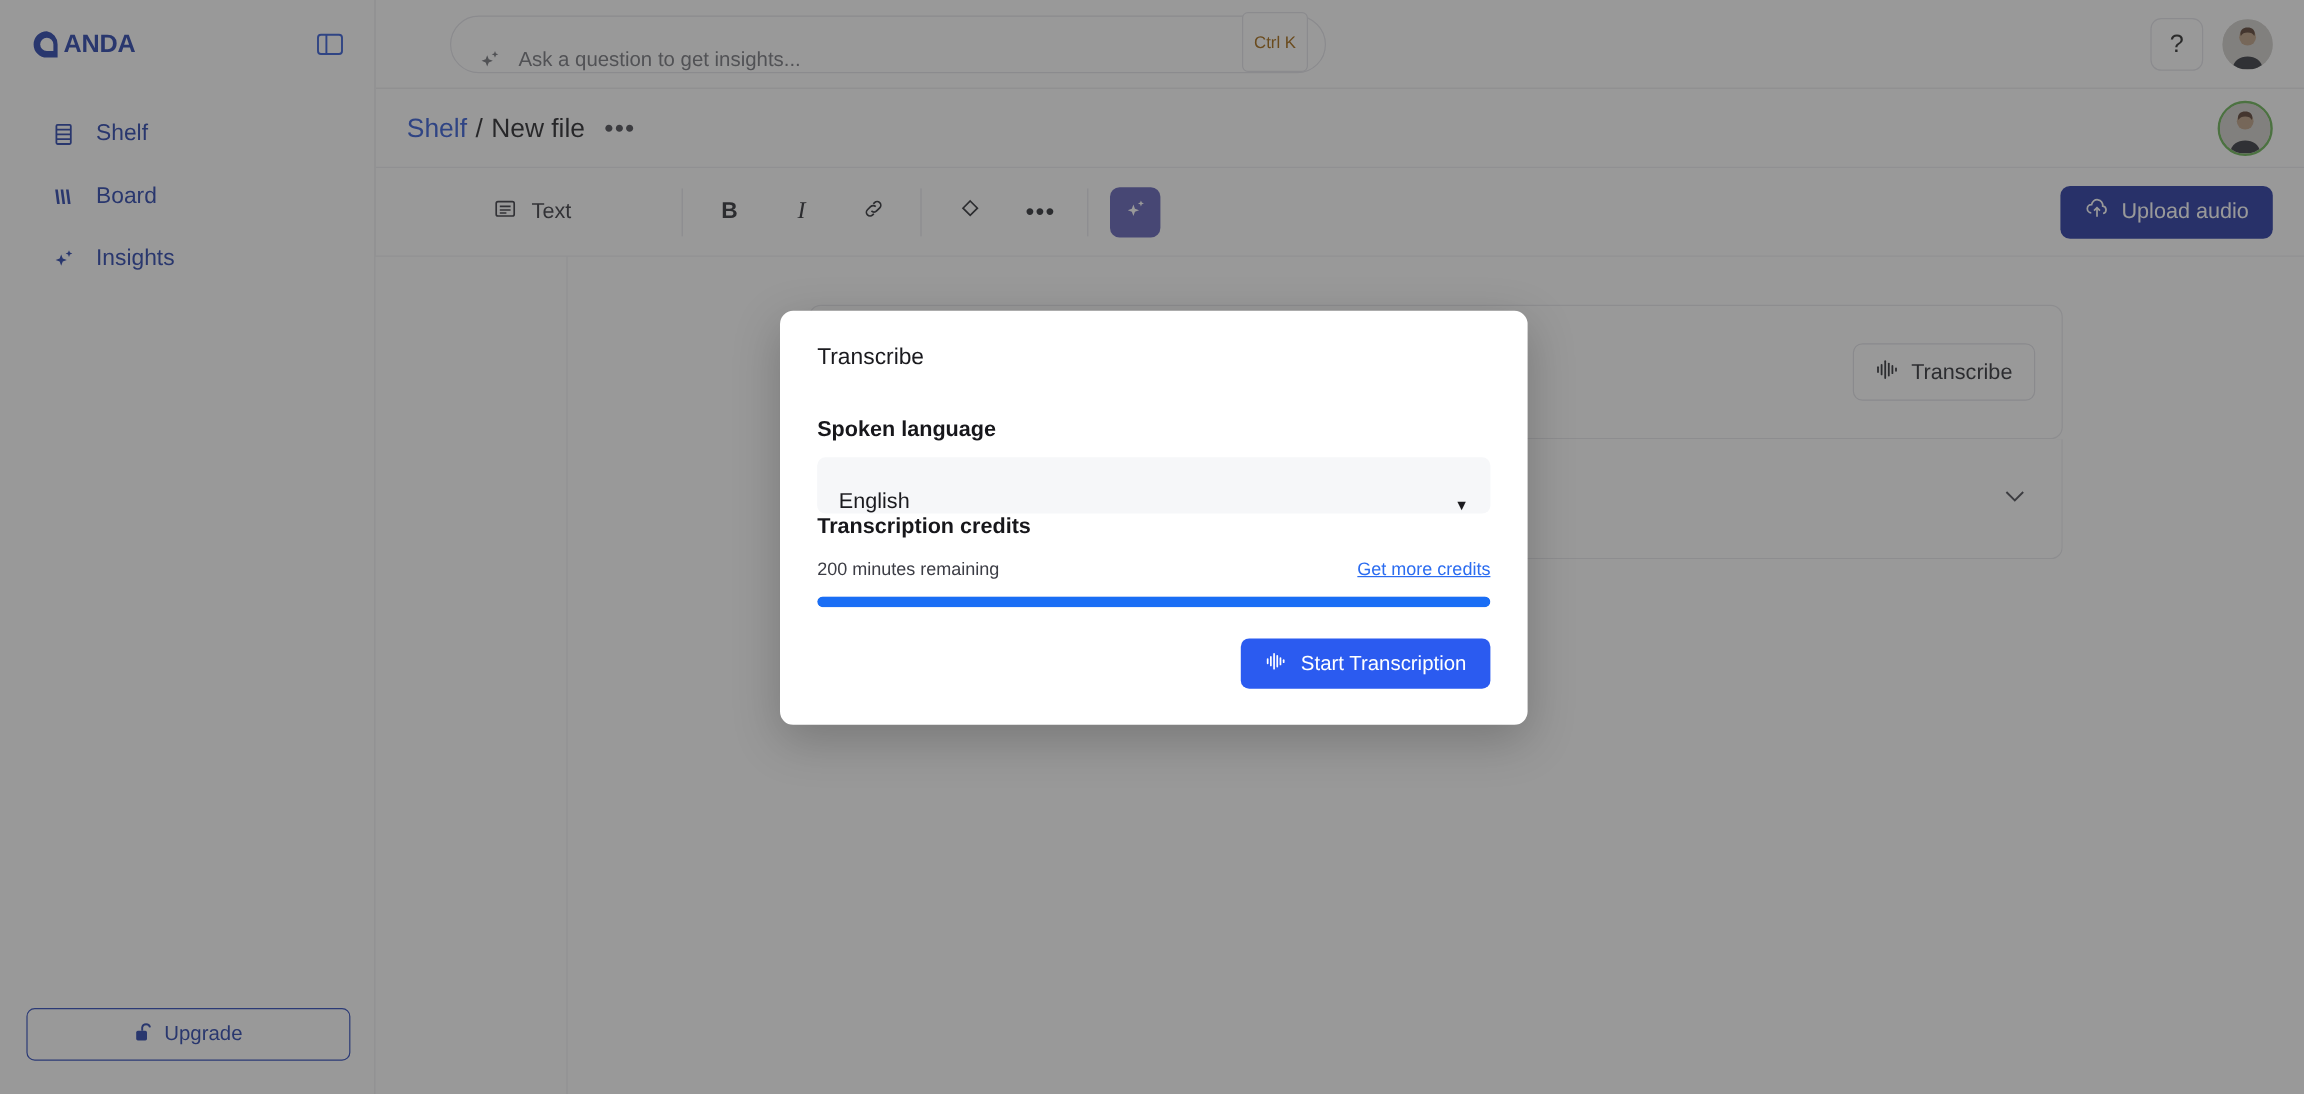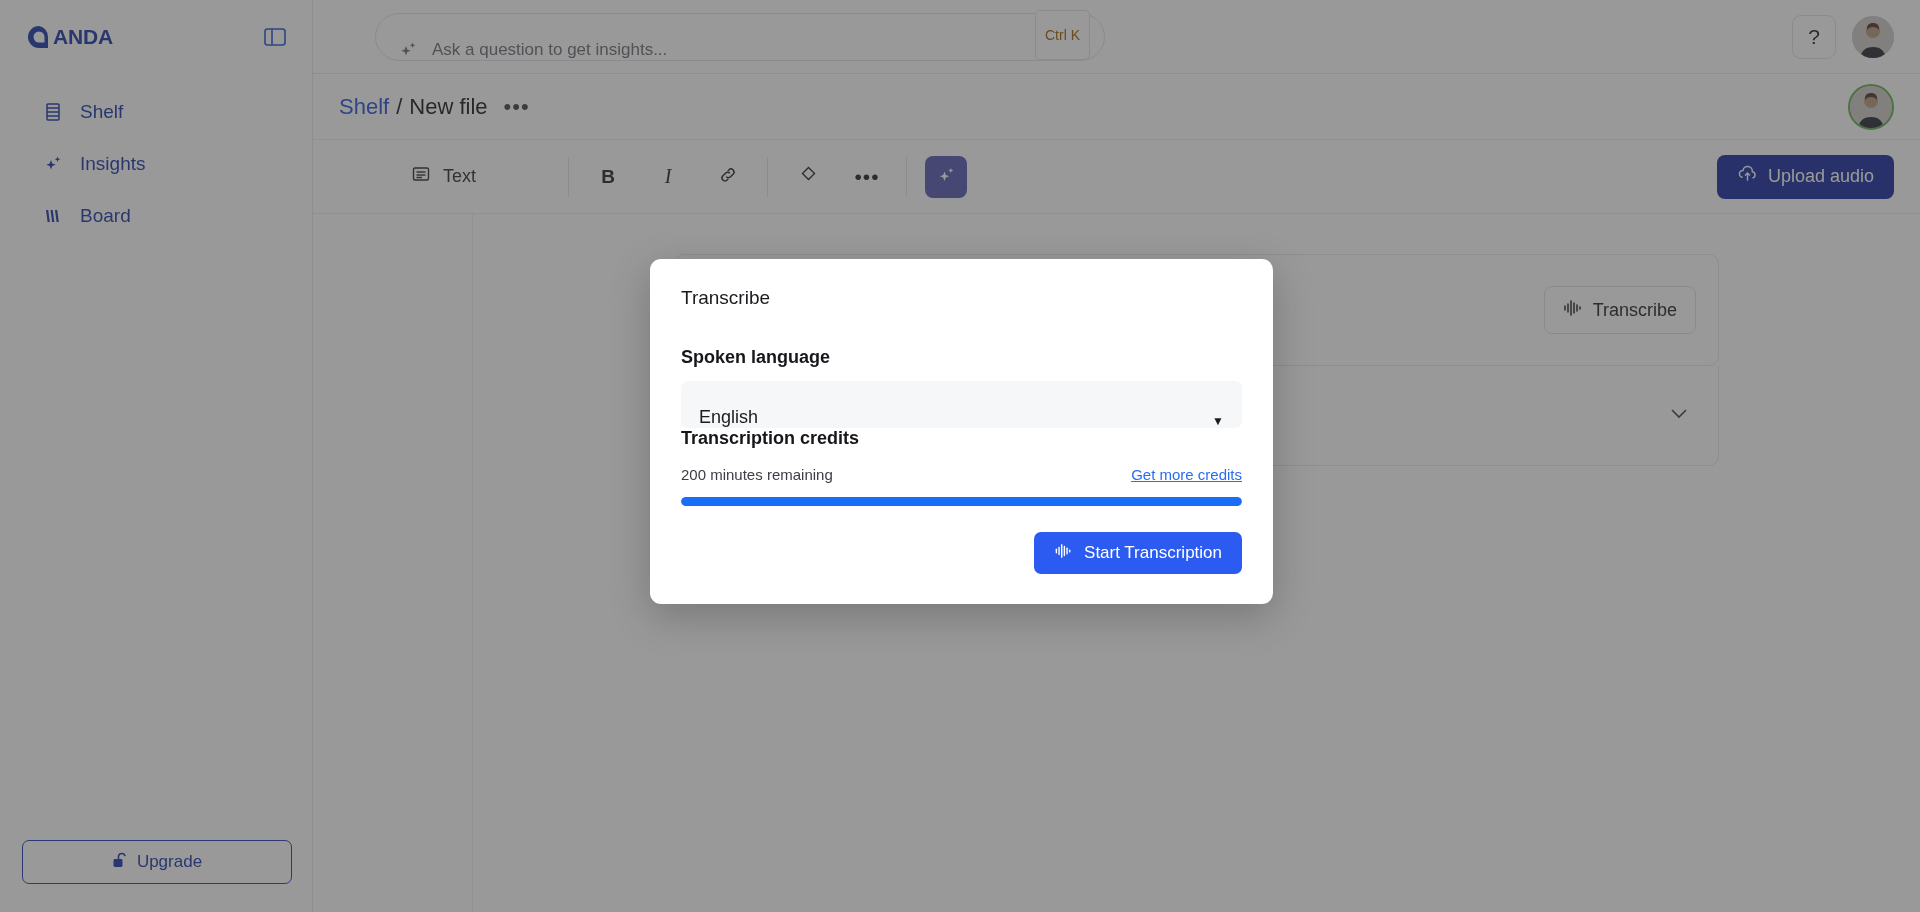--- a/index.html
+++ b/index.html
@@ -225,35 +225,35 @@
             <line x1="4" y1="6" x2="16" y2="6"></line>
             <line x1="4" y1="10" x2="16" y2="10"></line>
             <line x1="4" y1="14" x2="16" y2="14"></line>
           </svg>
         </span>
         <span>Shelf</span>
       </div>
       <div class="nav-item">
         <span class="nav-icon">
           <svg width="20" height="20" viewBox="0 0 20 20" fill="#1f3aa8">
-            <path d="M8 6l1.3 3.4L12.7 10.7 9.3 12 8 15.5 6.7 12 3.3 10.7 6.7 9.4z"></path>
-            <path d="M14.5 2.5l.8 2 2 .8-2 .8-.8 2-.8-2-2-.8 2-.8z"></path>
-          </svg>
-        </span>
-        <span>Insights</span>
+            <path d="M3 4h2.2l1.6 12H4.6z"></path>
+            <path d="M7.5 4h2.2l1.6 12H9.1z"></path>
+            <path d="M12 4h2.2l1.6 12h-2.2z"></path>
+          </svg>
+        </span>
+        <span>Board</span>
       </div>
       <div class="nav-item">
         <span class="nav-icon">
           <svg width="20" height="20" viewBox="0 0 20 20" fill="#1f3aa8">
-            <path d="M3 4h2.2l1.6 12H4.6z"></path>
-            <path d="M7.5 4h2.2l1.6 12H9.1z"></path>
-            <path d="M12 4h2.2l1.6 12h-2.2z"></path>
-          </svg>
-        </span>
-        <span>Board</span>
+            <path d="M8 6l1.3 3.4L12.7 10.7 9.3 12 8 15.5 6.7 12 3.3 10.7 6.7 9.4z"></path>
+            <path d="M14.5 2.5l.8 2 2 .8-2 .8-.8 2-.8-2-2-.8 2-.8z"></path>
+          </svg>
+        </span>
+        <span>Insights</span>
       </div>
     </nav>
 
     <div class="sidebar-bottom">
       <div class="upgrade-btn">
         <span>
           <svg width="16" height="18" viewBox="0 0 16 18" fill="none" stroke="#1f3aa8" stroke-width="1.6">
             <rect x="1.5" y="8" width="9" height="8" rx="1.4" fill="#1f3aa8" stroke="none"></rect>
             <path d="M6.5 8V5.2A3.3 3.3 0 0113 5.2"></path>
           </svg>

